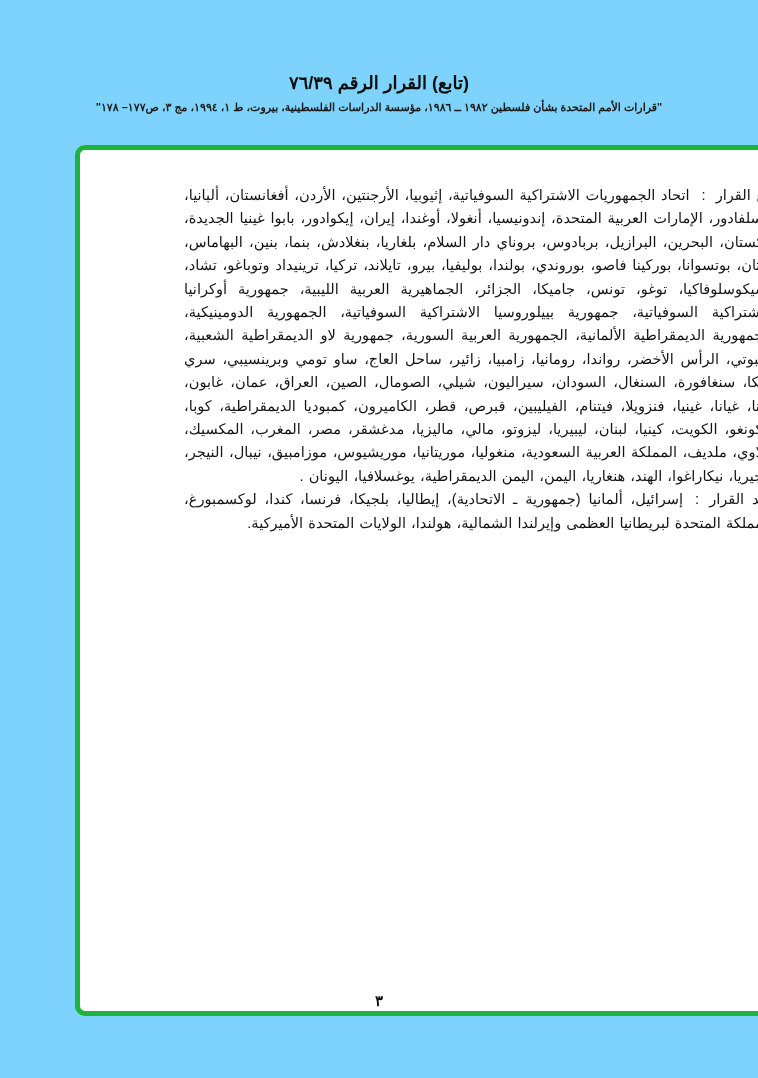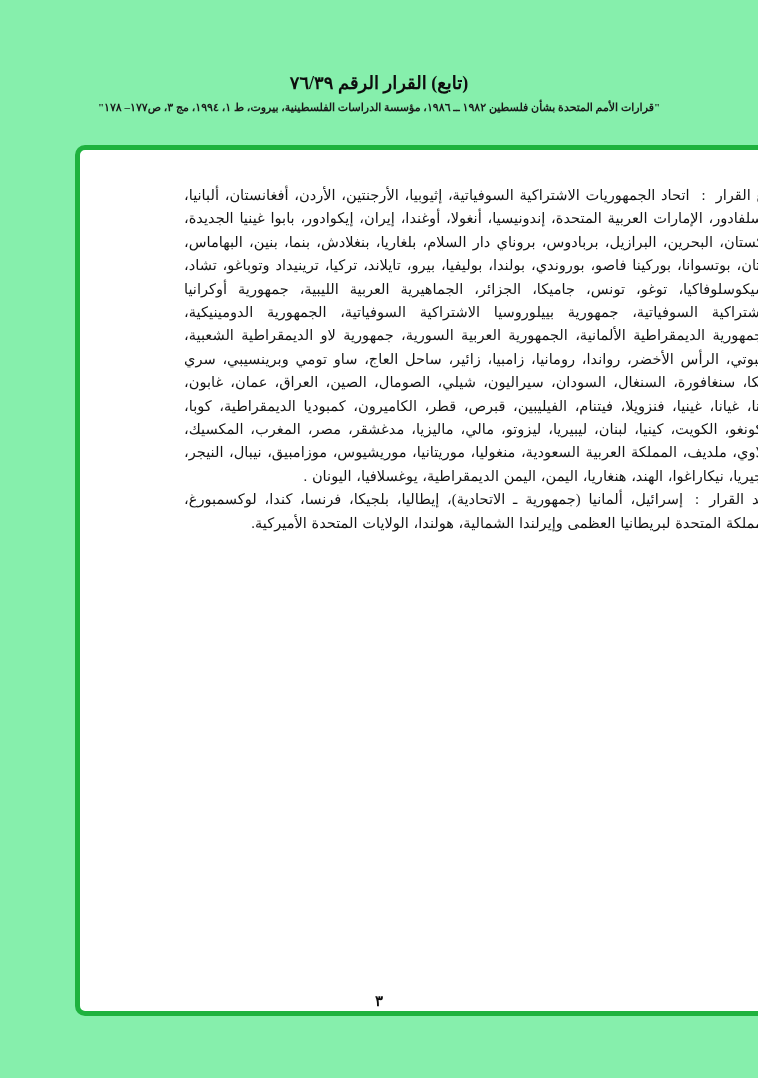--- a/index.html
+++ b/index.html
@@ -4,22 +4,22 @@
 <style>
   html, body {
     margin: 0;
     padding: 0;
     background: #ffffff;
   }
   .page {
     position: relative;
     width: 758px;
     height: 1078px;
-    background: #86efac;
-    font-family: Liberation Serif, serif;
+    background: #7dd3fc;
+    font-family: Liberation Sans, sans-serif;
     color: #111111;
     overflow: hidden;
   }
   .header {
     position: absolute;
     top: 72px;
     left: 0;
     width: 100%;
     text-align: center;
   }

